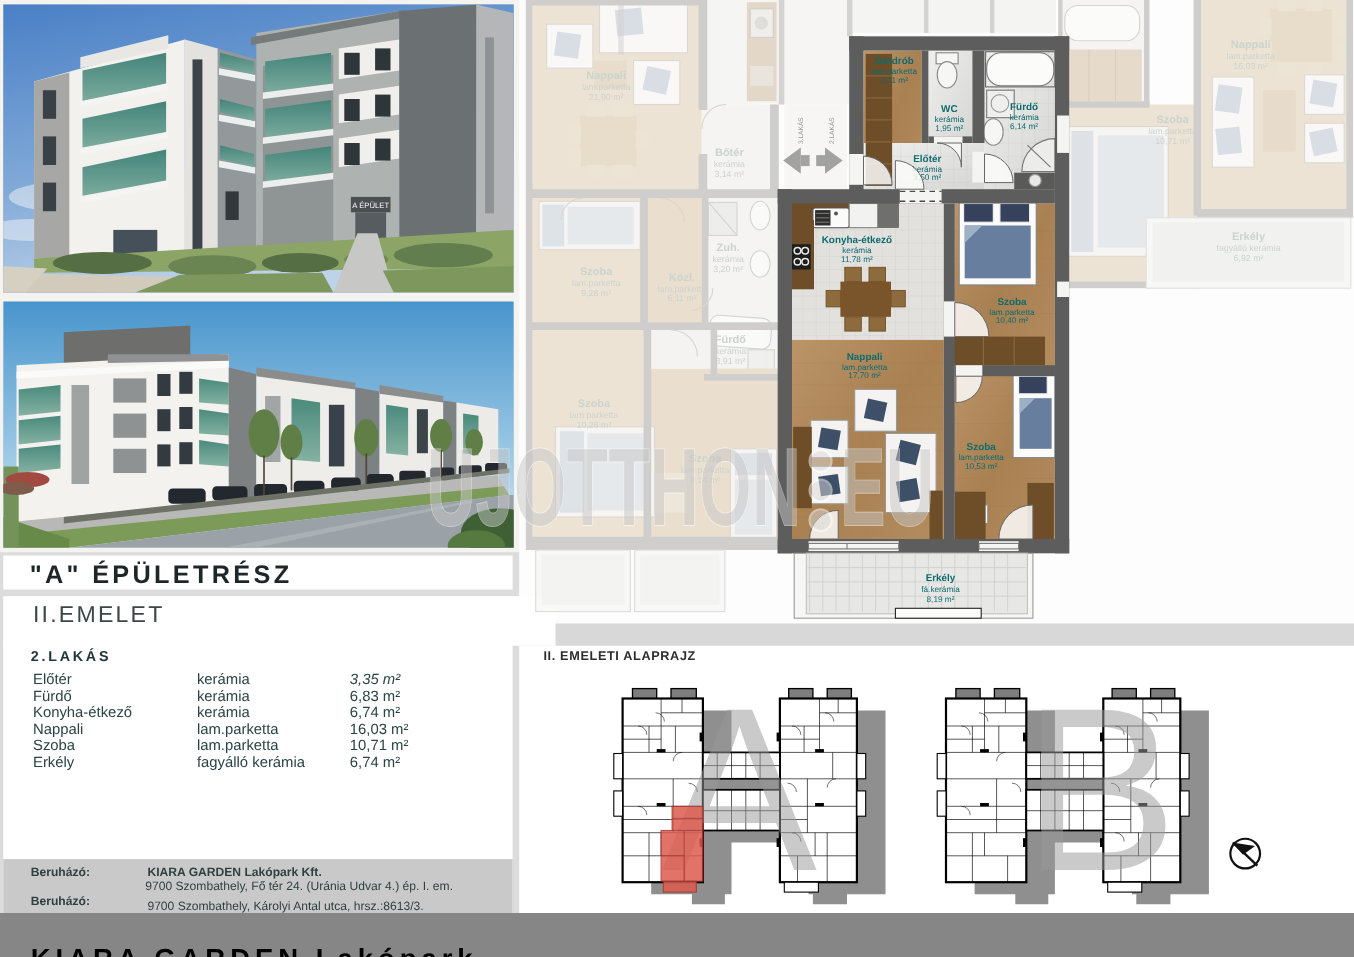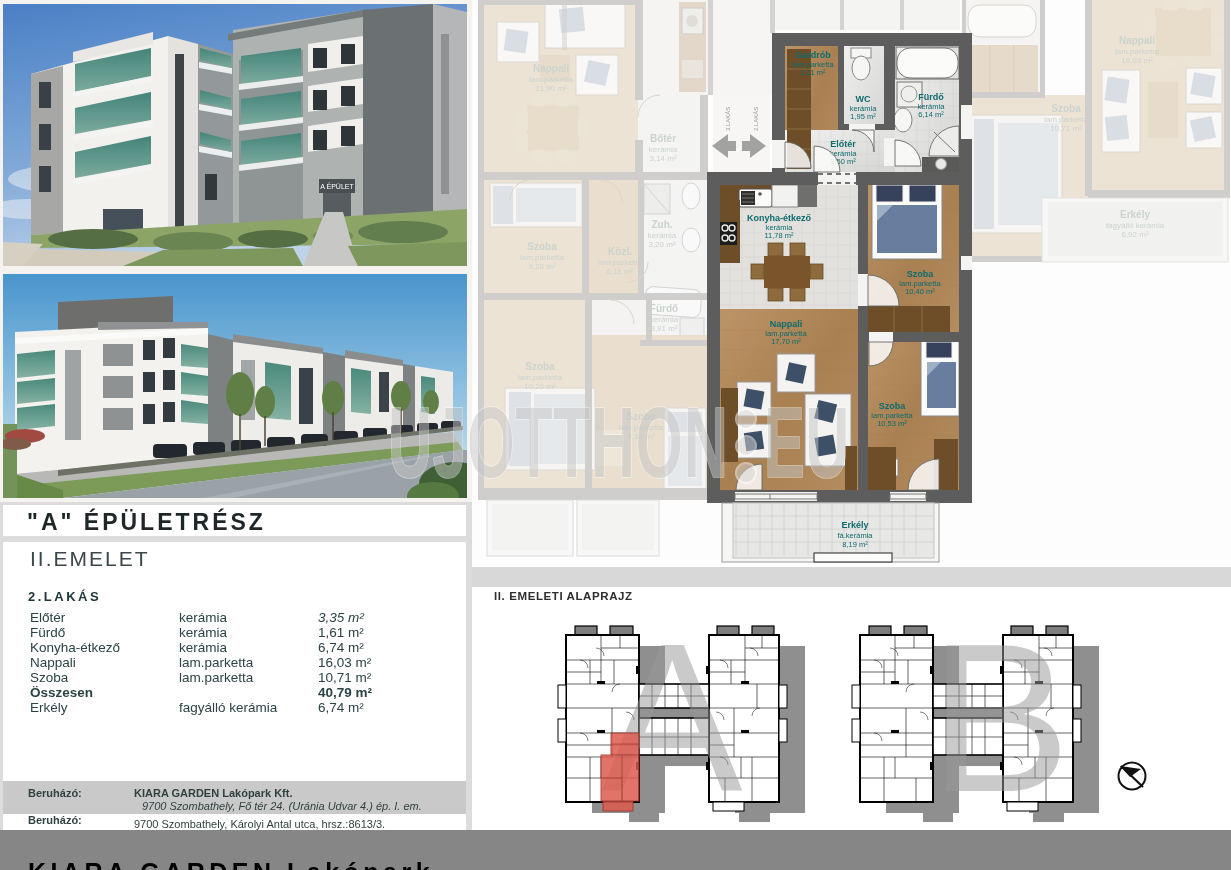--- a/index.html
+++ b/index.html
@@ -221,40 +221,39 @@
 
 <ellipse cx="452" cy="210" rx="36" ry="22" fill="#3f6034"></ellipse>
 <ellipse cx="430" cy="222" rx="26" ry="14" fill="#55793f"></ellipse>
 </svg>
 </div>
 
 <div class="abs" style="left:3px;top:505px;width:463px;height:31px;background:#ffffff;">
   <div style="position:absolute;left:24px;top:4px;font-size:23px;font-weight:bold;letter-spacing:3px;color:#1e2628;">"A" ÉPÜLETRÉSZ</div>
 </div>
 
-<div class="abs" style="left:3px;top:542px;width:463px;height:45px;background:#ffffff;">
+<div class="abs" style="left:3px;top:542px;width:463px;height:45px;background:#ffffff;padding-left:39px;">
   <div style="position:absolute;left:27px;top:5px;font-size:21px;letter-spacing:2px;color:#3b4749;">II.EMELET</div>
 </div>
 
 <div class="abs" style="left:3px;top:581px;width:463px;height:249px;background:#ffffff;">
   <div style="position:absolute;left:25px;top:8px;font-size:13px;font-weight:bold;letter-spacing:2.5px;color:#22373a;">2.LAKÁS</div>
   <div style="position:absolute;left:27px;top:29px;font-size:13.5px;color:#2c4345;line-height:15px;width:420px;">
     <div style="position:relative;height:15px;"><span>Előtér</span><span style="position:absolute;left:149px;">kerámia</span><span style="position:absolute;left:288px;font-style:italic;">3,35 m²</span></div>
-    <div style="position:relative;height:15px;"><span>Fürdő</span><span style="position:absolute;left:149px;">kerámia</span><span style="position:absolute;left:288px;">1,61 m²</span></div>
+    <div style="position:relative;height:15px;"><span>Fürdő</span><span style="position:absolute;left:149px;">kerámia</span><span style="position:absolute;left:288px;">6,83 m²</span></div>
     <div style="position:relative;height:15px;"><span>Konyha-étkező</span><span style="position:absolute;left:149px;">kerámia</span><span style="position:absolute;left:288px;">6,74 m²</span></div>
     <div style="position:relative;height:15px;"><span>Nappali</span><span style="position:absolute;left:149px;">lam.parketta</span><span style="position:absolute;left:288px;">16,03 m²</span></div>
     <div style="position:relative;height:15px;"><span>Szoba</span><span style="position:absolute;left:149px;">lam.parketta</span><span style="position:absolute;left:288px;">10,71 m²</span></div>
-    <div style="position:relative;height:15px;font-weight:bold;"><span>Összesen</span><span style="position:absolute;left:288px;">40,79 m²</span></div>
     <div style="position:relative;height:15px;"><span>Erkély</span><span style="position:absolute;left:149px;">fagyálló kerámia</span><span style="position:absolute;left:288px;">6,74 m²</span></div>
   </div>
 
-  <div style="position:absolute;left:0;top:200px;width:463px;height:33px;background:#c9c9c9;font-size:11px;color:#30403f;">
+  <div style="position:absolute;left:0;top:200px;width:463px;height:49px;background:#c9c9c9;font-size:11px;color:#30403f;">
     <span style="position:absolute;left:25px;top:6px;font-weight:bold;">Beruházó:</span>
     <span style="position:absolute;left:131px;top:6px;font-weight:bold;">KIARA GARDEN Lakópark Kft.</span>
-    <span style="position:absolute;left:139px;top:19px;font-style:italic;">9700 Szombathely, Fő tér 24. (Uránia Udvar 4.) ép. I. em.</span>
+    <span style="position:absolute;left:129px;top:19px;">9700 Szombathely, Fő tér 24. (Uránia Udvar 4.) ép. I. em.</span>
     <span style="position:absolute;left:25px;top:33px;font-weight:bold;">Beruházó:</span>
     <span style="position:absolute;left:131px;top:37px;">9700 Szombathely, Károlyi Antal utca, hrsz.:8613/3.</span>
   </div>
 </div>
 
 <div class="abs" style="left:0;top:830px;width:1231px;height:40px;background:#868686;">
   <div style="position:absolute;left:28px;top:7px;font-size:25px;font-weight:bold;letter-spacing:4.5px;color:#000000;margin-top:21px;">KIARA GARDEN Lakópark</div>
 </div>
 
 <div class="abs" style="left:472px;top:0;width:759px;height:830px;">

